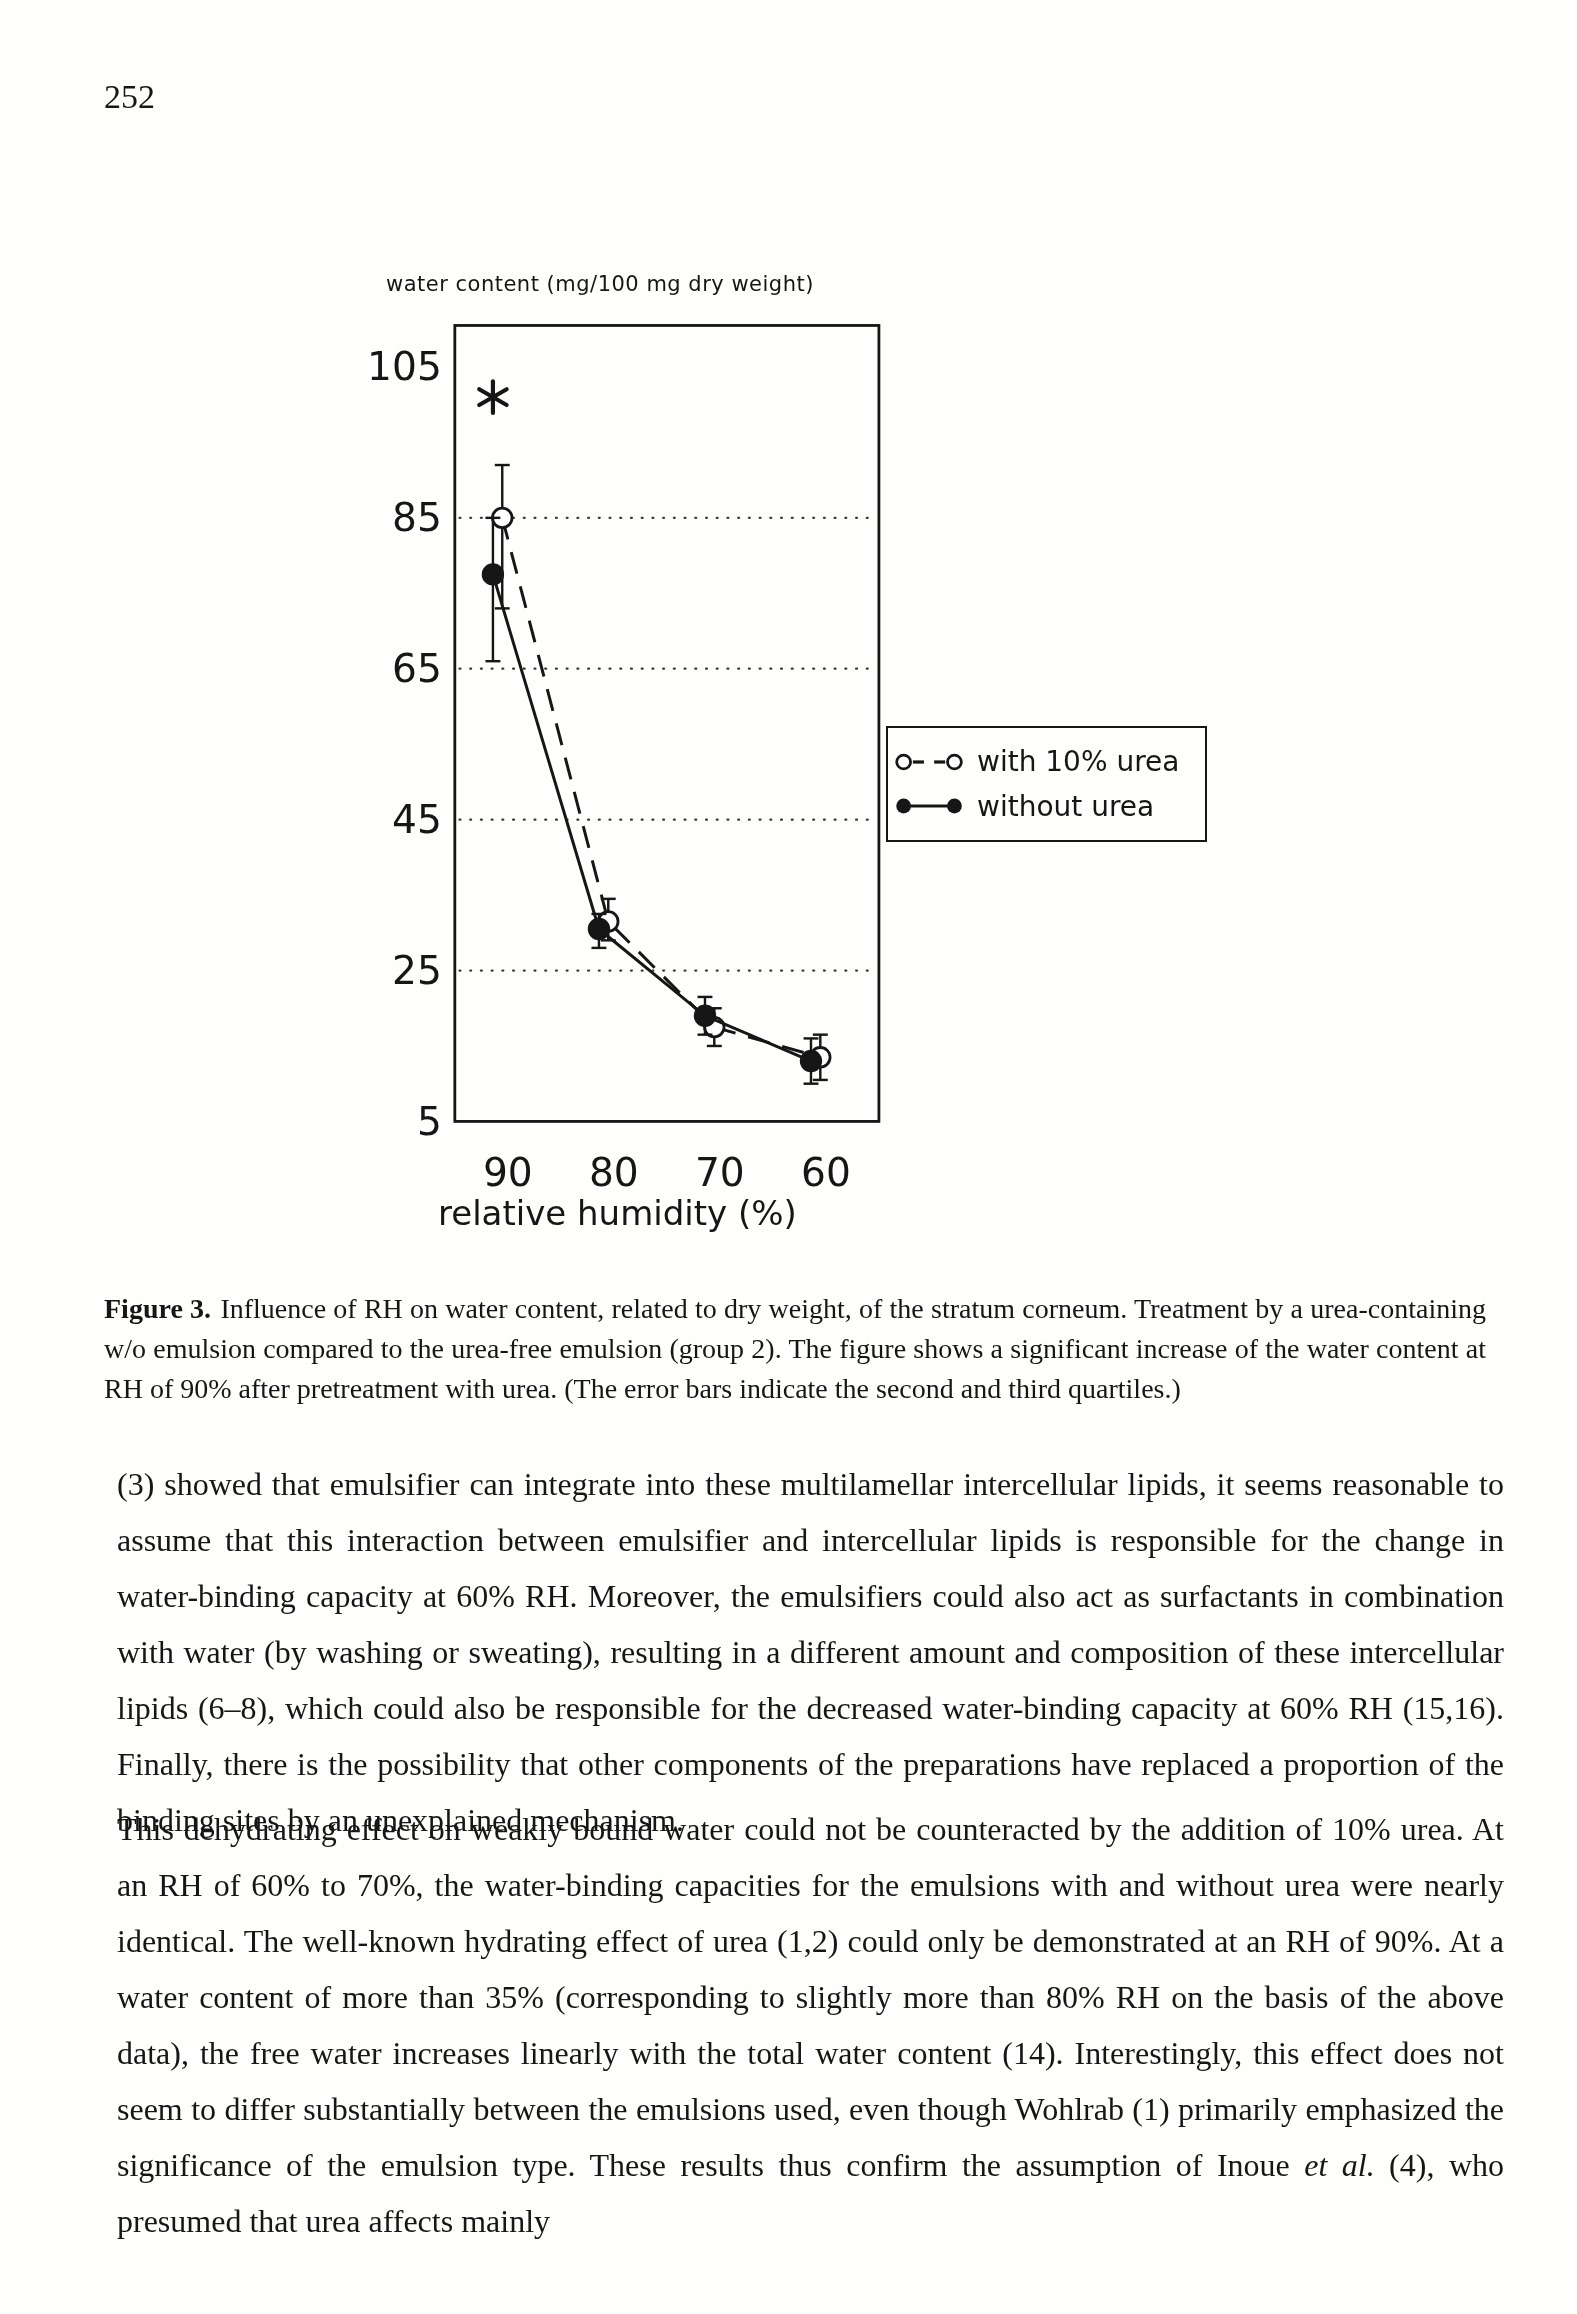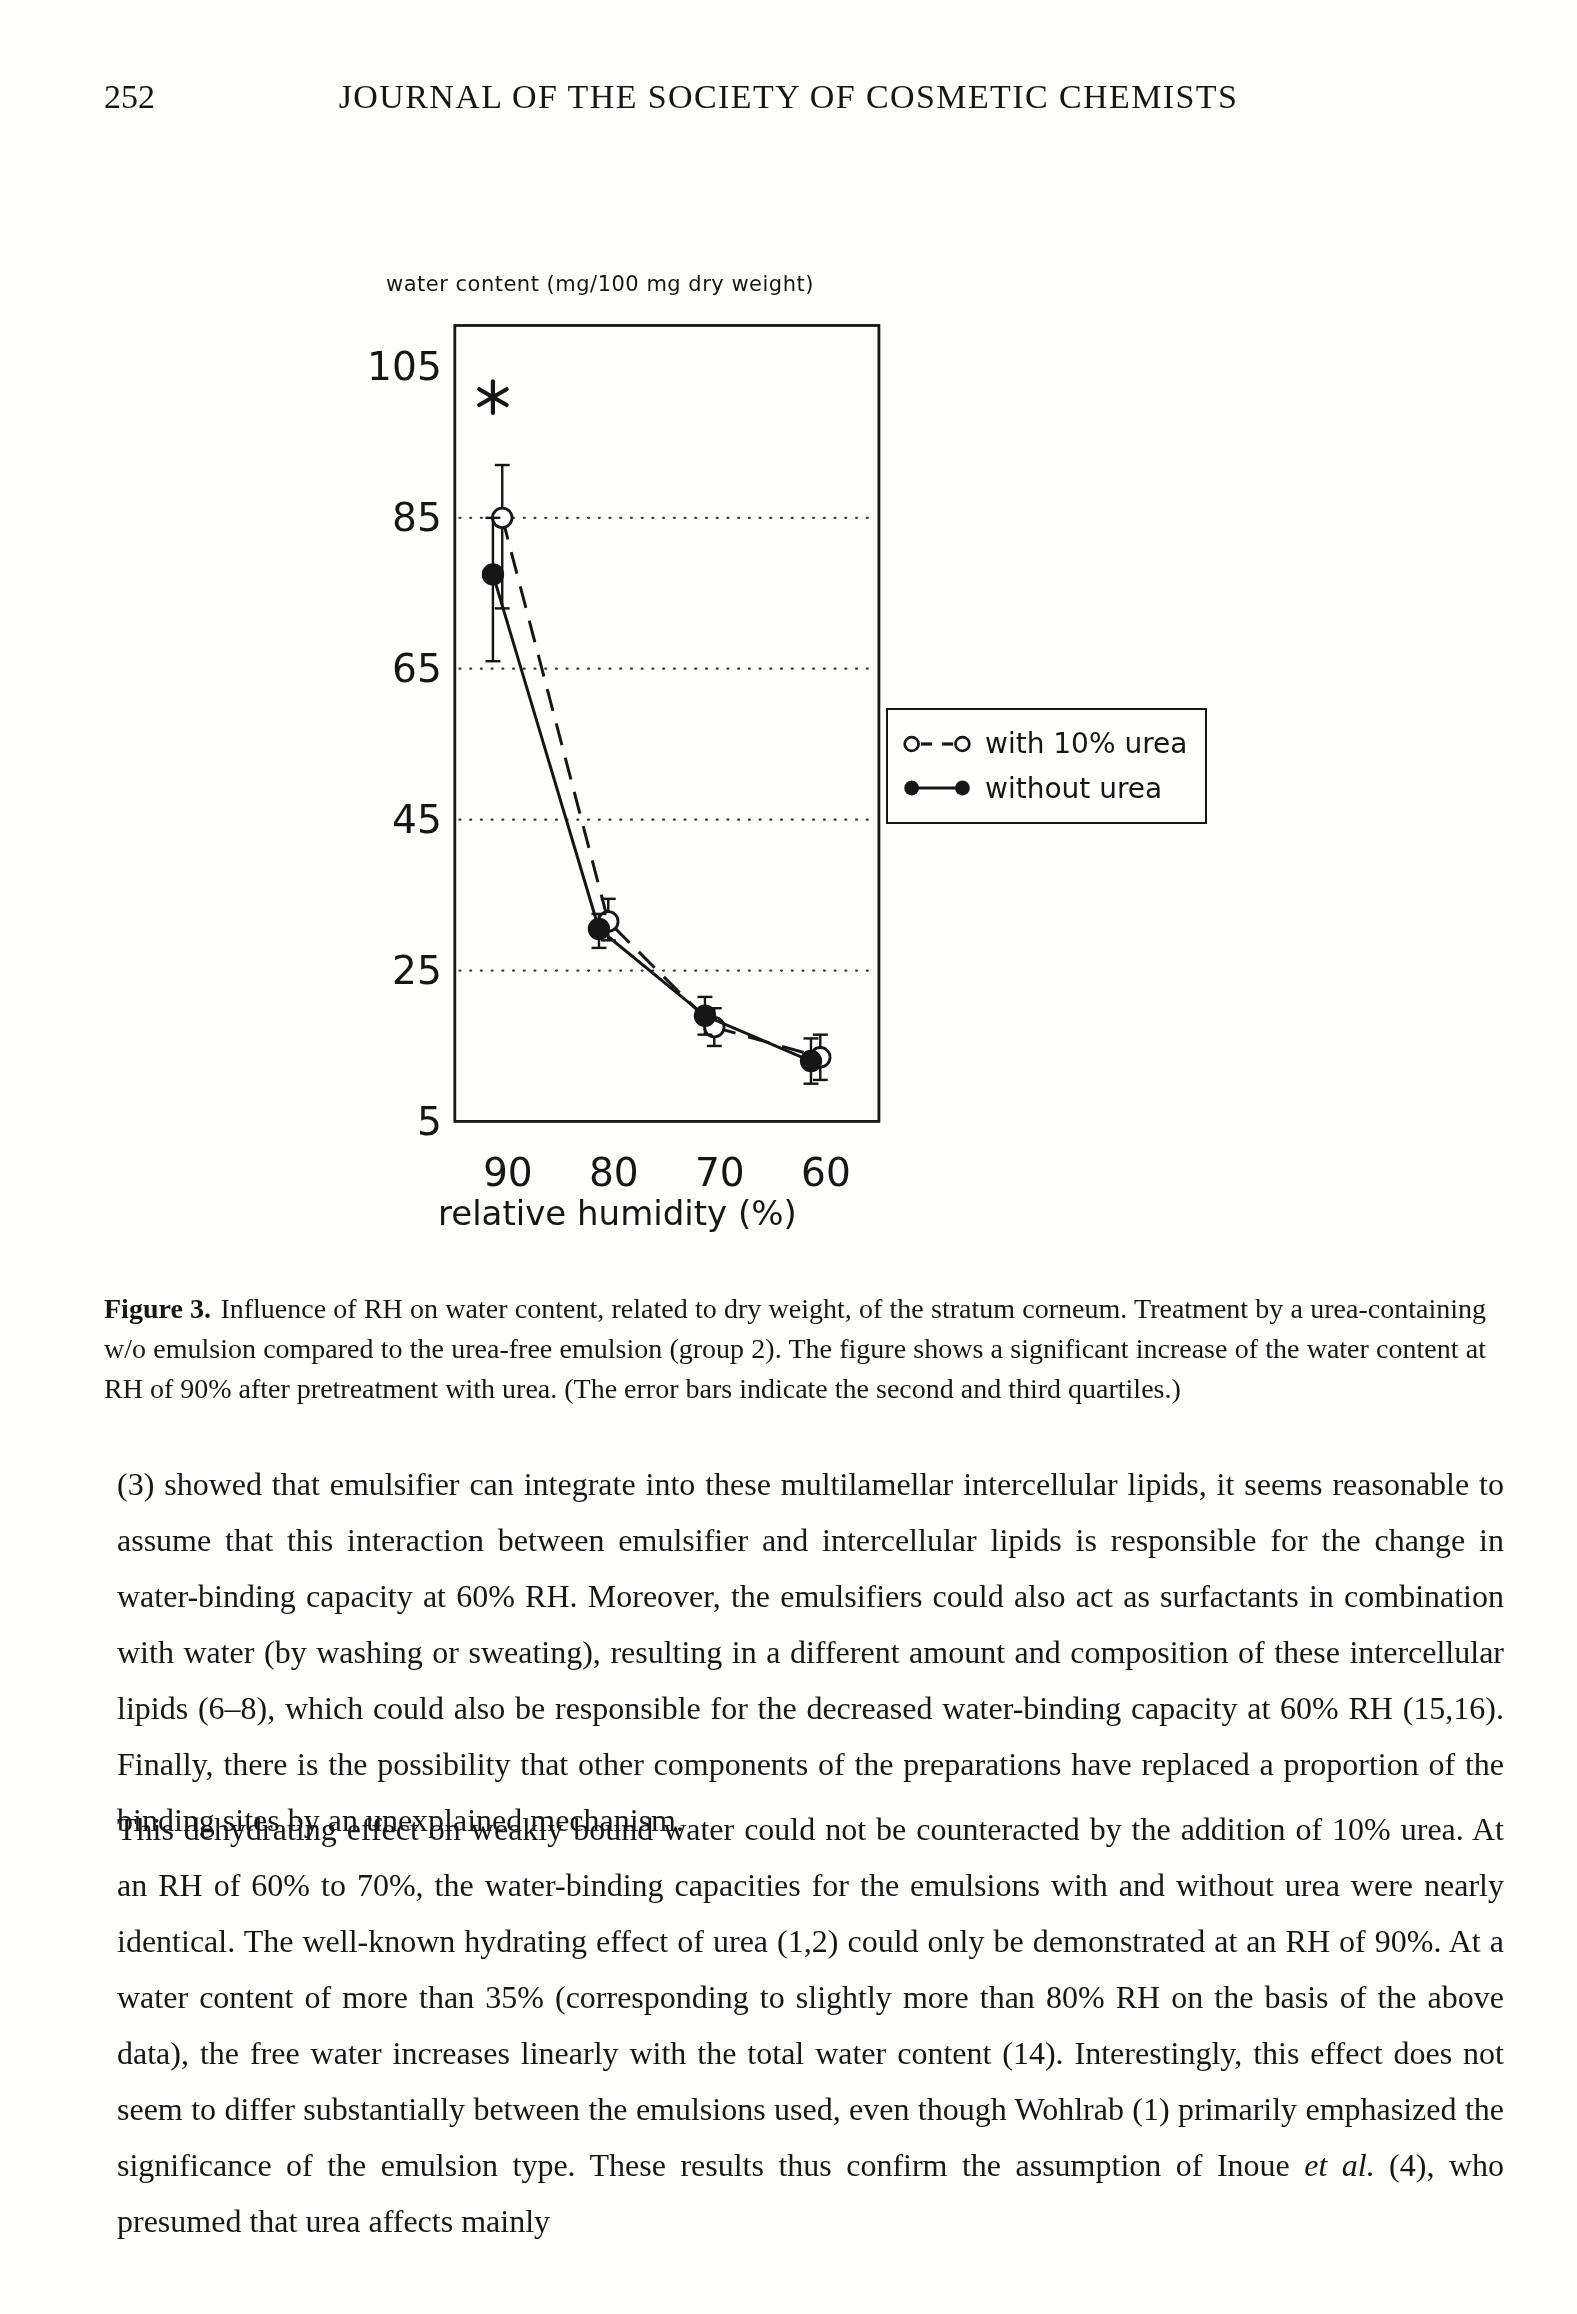--- a/index.html
+++ b/index.html
@@ -8,42 +8,41 @@
     color:#161616;font-family:"Liberation Serif",serif;overflow:hidden;
   }
   .page-number{position:absolute;left:104px;top:78px;font-size:34px;}
   .journal-title{position:absolute;left:0;right:0;top:78px;text-align:center;
     font-size:34px;letter-spacing:1.4px;}
   .chart-title{position:absolute;left:386px;top:272px;
     font-family:"DejaVu Sans",sans-serif;font-size:21px;letter-spacing:0.5px;}
   #chart-svg{position:absolute;left:0;top:0;width:1577px;height:1212px;}
   .x-axis-label{position:absolute;left:438px;top:1193px;width:466px;text-align:left;
     font-family:"DejaVu Sans",sans-serif;font-size:34px;}
-  .legend{position:absolute;left:886px;top:708px;width:321px;height:116px;
+  .legend{position:absolute;left:886px;top:726px;width:321px;height:116px;
     border:2.8px solid #161616;box-sizing:border-box;
     display:flex;flex-direction:column;justify-content:center;gap:11.2px;
-    padding-left:15px;font-family:"DejaVu Sans",sans-serif;font-size:28px;}
+    padding-left:7px;font-family:"DejaVu Sans",sans-serif;font-size:28px;}
   .legend-row{display:flex;align-items:center;gap:13px;white-space:nowrap;}
   .legend-symbol{width:69px;height:24px;flex:0 0 auto;}
   .caption{position:absolute;left:104px;top:1261px;width:1382px;
     font-size:28px;line-height:40px;text-align:justify;}
   .caption .cap-label{font-weight:bold;margin-right:9.3px;}
   .para{position:absolute;left:117px;width:1387px;font-size:32px;line-height:56px;
     text-align:justify;}
   .para1{top:1424px;}
   .para2{top:1769px;}
   .para em{font-style:italic;}
 </style>
 </head>
 <body>
 
 <div class="page">
 
   <span class="page-number">252</span>
-  <span class="journal-title">JOURNAL OF THE SOCIETY OF COSMETIC CHEMISTS</span>
 
   <div>
     <div class="chart-title">water content (mg/100 mg dry weight)</div>
 
     <svg id="chart-svg" viewBox="0 0 1692 1300" xmlns="http://www.w3.org/2000/svg">
         <line x1="493" y1="555.4170616113744" x2="938" y2="555.4170616113744" stroke="#161616" stroke-width="2.4" stroke-dasharray="1 10.5" stroke-linecap="round" opacity="0.85"></line>
         <line x1="493" y1="717.3127962085308" x2="938" y2="717.3127962085308" stroke="#161616" stroke-width="2.4" stroke-dasharray="1 10.5" stroke-linecap="round" opacity="0.85"></line>
         <line x1="493" y1="879.2085308056871" x2="938" y2="879.2085308056871" stroke="#161616" stroke-width="2.4" stroke-dasharray="1 10.5" stroke-linecap="round" opacity="0.85"></line>
         <line x1="493" y1="1041.1042654028438" x2="938" y2="1041.1042654028438" stroke="#161616" stroke-width="2.4" stroke-dasharray="1 10.5" stroke-linecap="round" opacity="0.85"></line>
         <rect x="488" y="349" width="455" height="854" fill="none" stroke="#161616" stroke-width="3"></rect>

